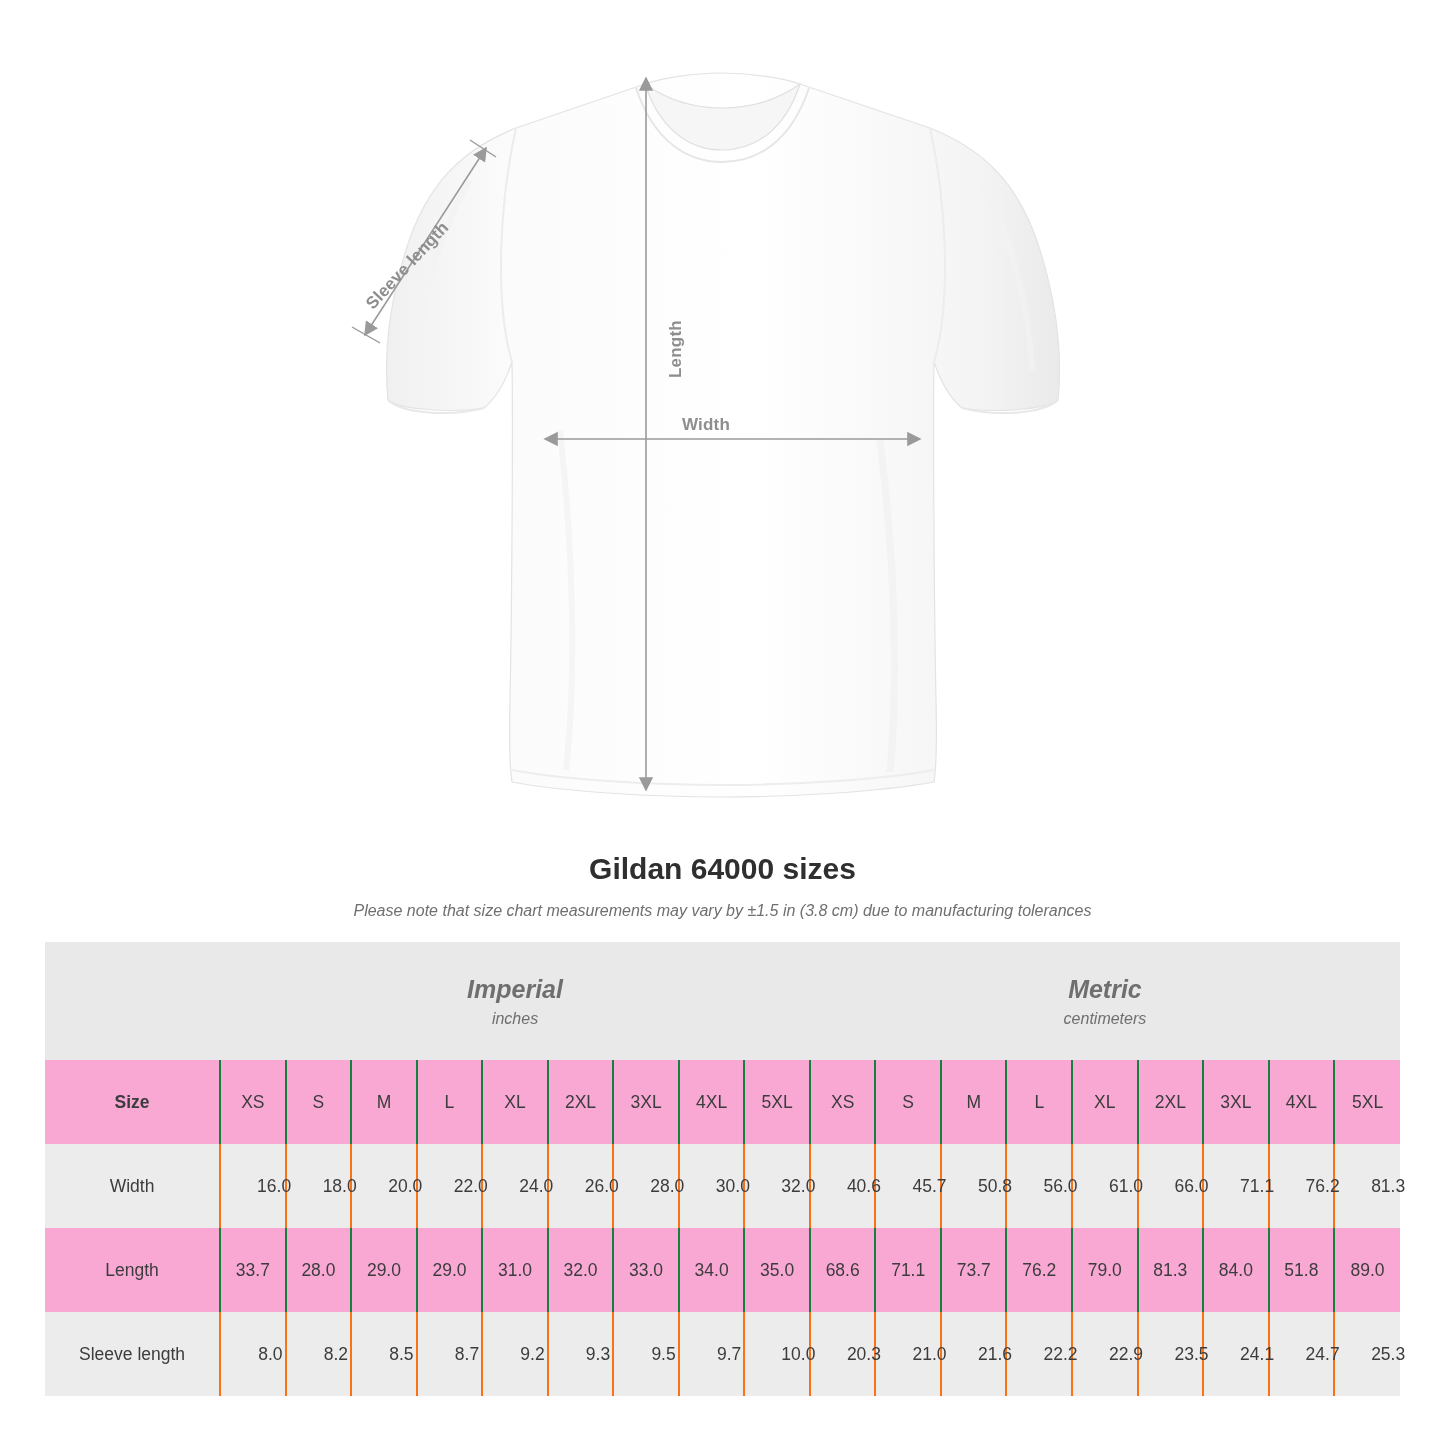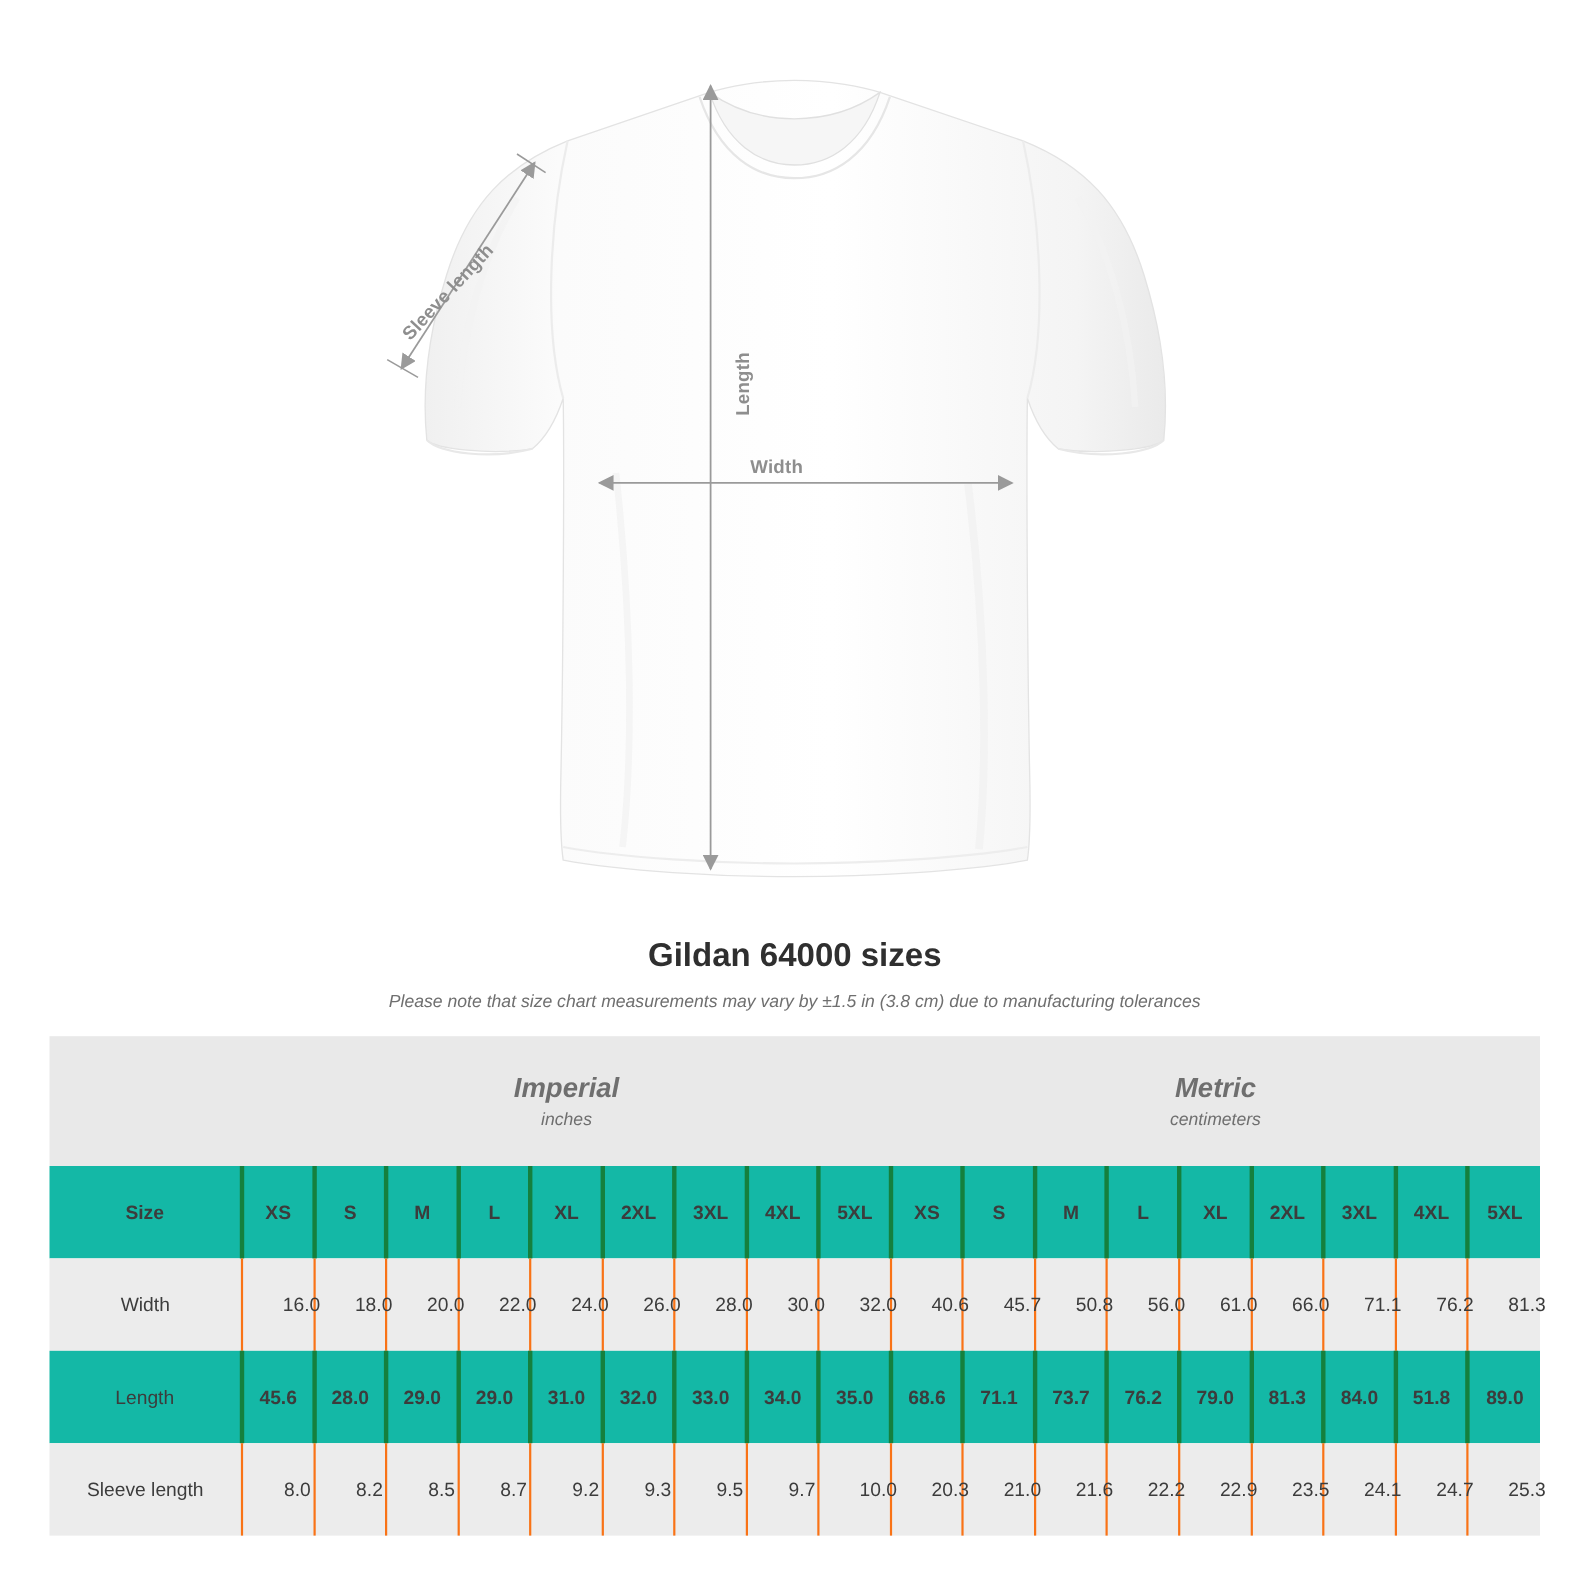--- a/index.html
+++ b/index.html
@@ -99,43 +99,42 @@
     font-size: 16px;
     font-style: italic;
     color: #6f6f6f;
     padding-top: 4px;
   }
   .row-head {
     font-size: 17.5px;
     font-weight: bold;
     color: #3c3c3c;
   }
-  .row-light { background: #14b8a6; }
+  .row-light { background: #f9a8d4; }
   .row-dark  { background: #ececec; }
   tr.data-row td, tr.head-row td {
     height: 82px;
     font-size: 17.5px;
     color: #3c3c3c;
   }
   tr.head-row td.col-size {
     font-weight: bold;
   }
   td.size-col {
     font-weight: bold;
   }
   .cell-divider {
     border-left: 2px solid #ffffff;
   }
   .row-dark .cell-divider {
     border-left: 2px solid #f97316;
     padding-left: 36px;
   }
   .row-light .cell-divider {
-    border-left: 4px solid #15803d;
-    font-weight: bold;
+    border-left: 2px solid #15803d;
   }
 </style>
 </head>
 <body>
 
 <div class="page">
 
   <div class="illustration">
     <svg class="shirt-svg" width="1445" height="830" viewBox="0 0 1445 830">
       <defs>
@@ -277,21 +276,21 @@
           <td class="cell-divider">56.0</td>
           <td class="cell-divider">61.0</td>
           <td class="cell-divider">66.0</td>
           <td class="cell-divider">71.1</td>
           <td class="cell-divider">76.2</td>
           <td class="cell-divider">81.3</td>
         </tr>
 
         <tr class="data-row row-light">
           <td class="row-head">Length</td>
-          <td class="cell-divider">45.6</td>
+          <td class="cell-divider">33.7</td>
           <td class="cell-divider">28.0</td>
           <td class="cell-divider">29.0</td>
           <td class="cell-divider">29.0</td>
           <td class="cell-divider">31.0</td>
           <td class="cell-divider">32.0</td>
           <td class="cell-divider">33.0</td>
           <td class="cell-divider">34.0</td>
           <td class="cell-divider">35.0</td>
           <td class="cell-divider">68.6</td>
           <td class="cell-divider">71.1</td>

